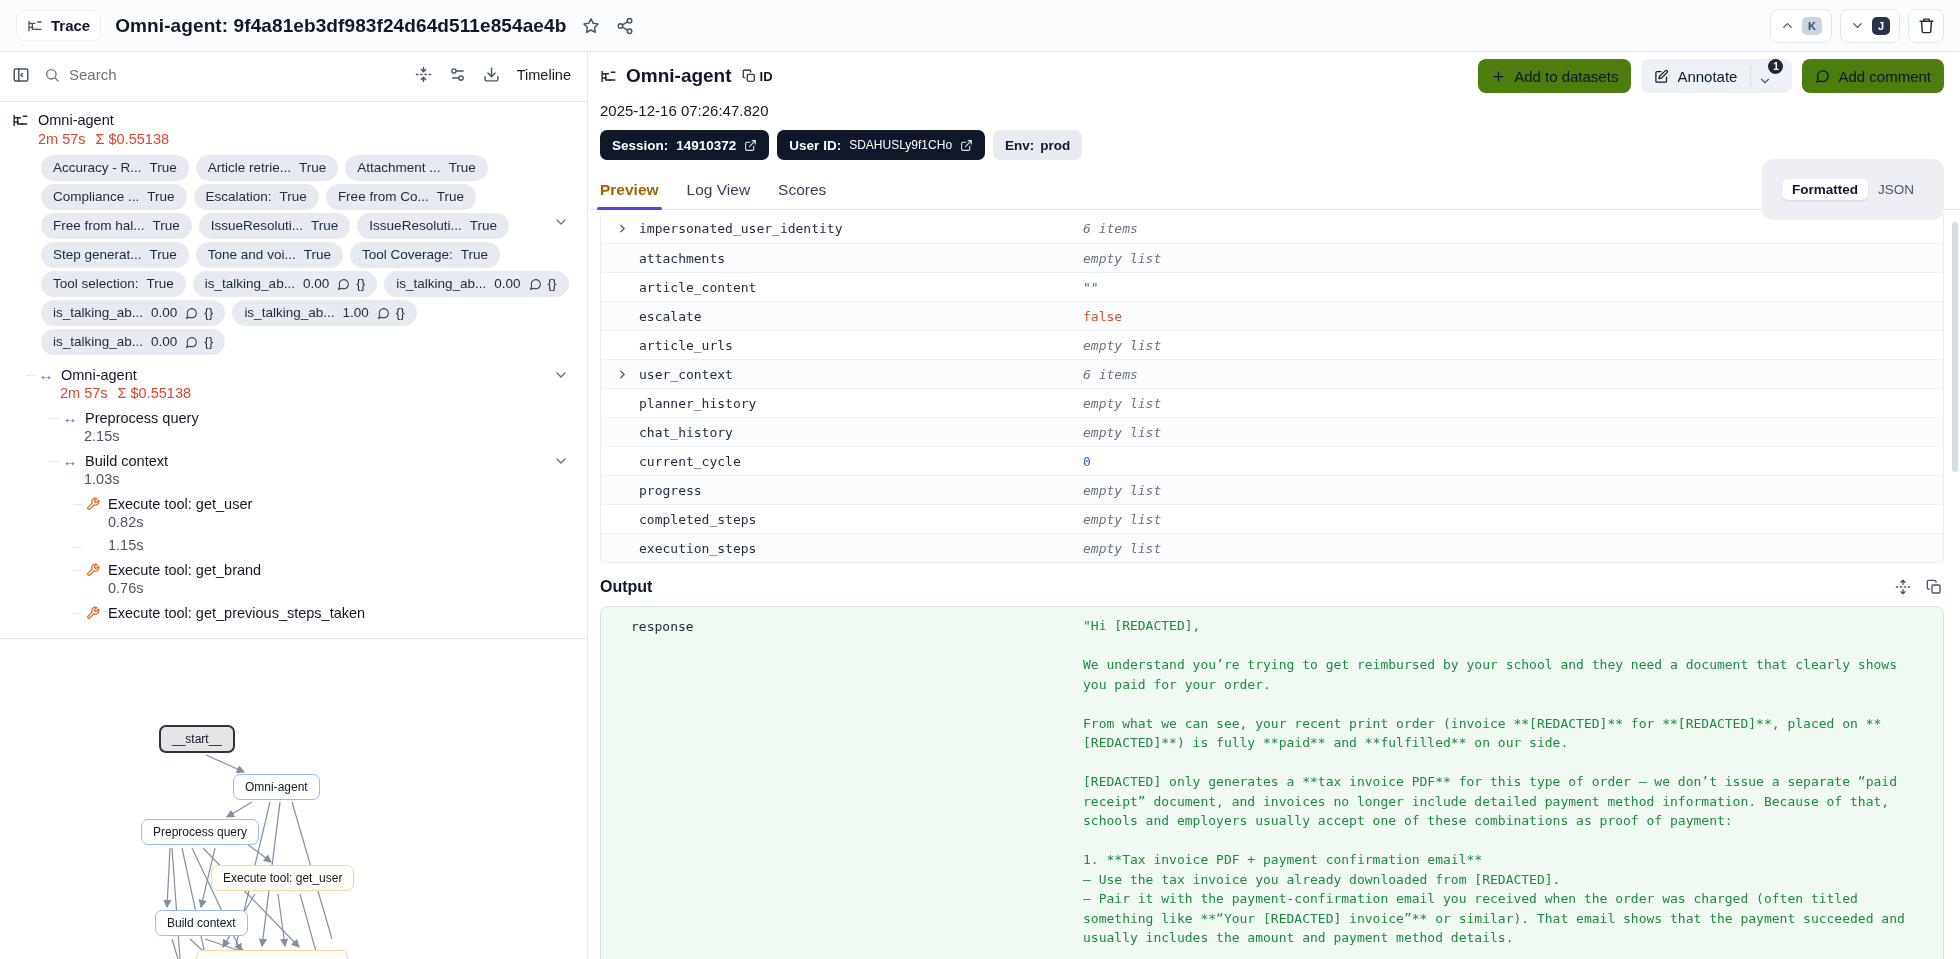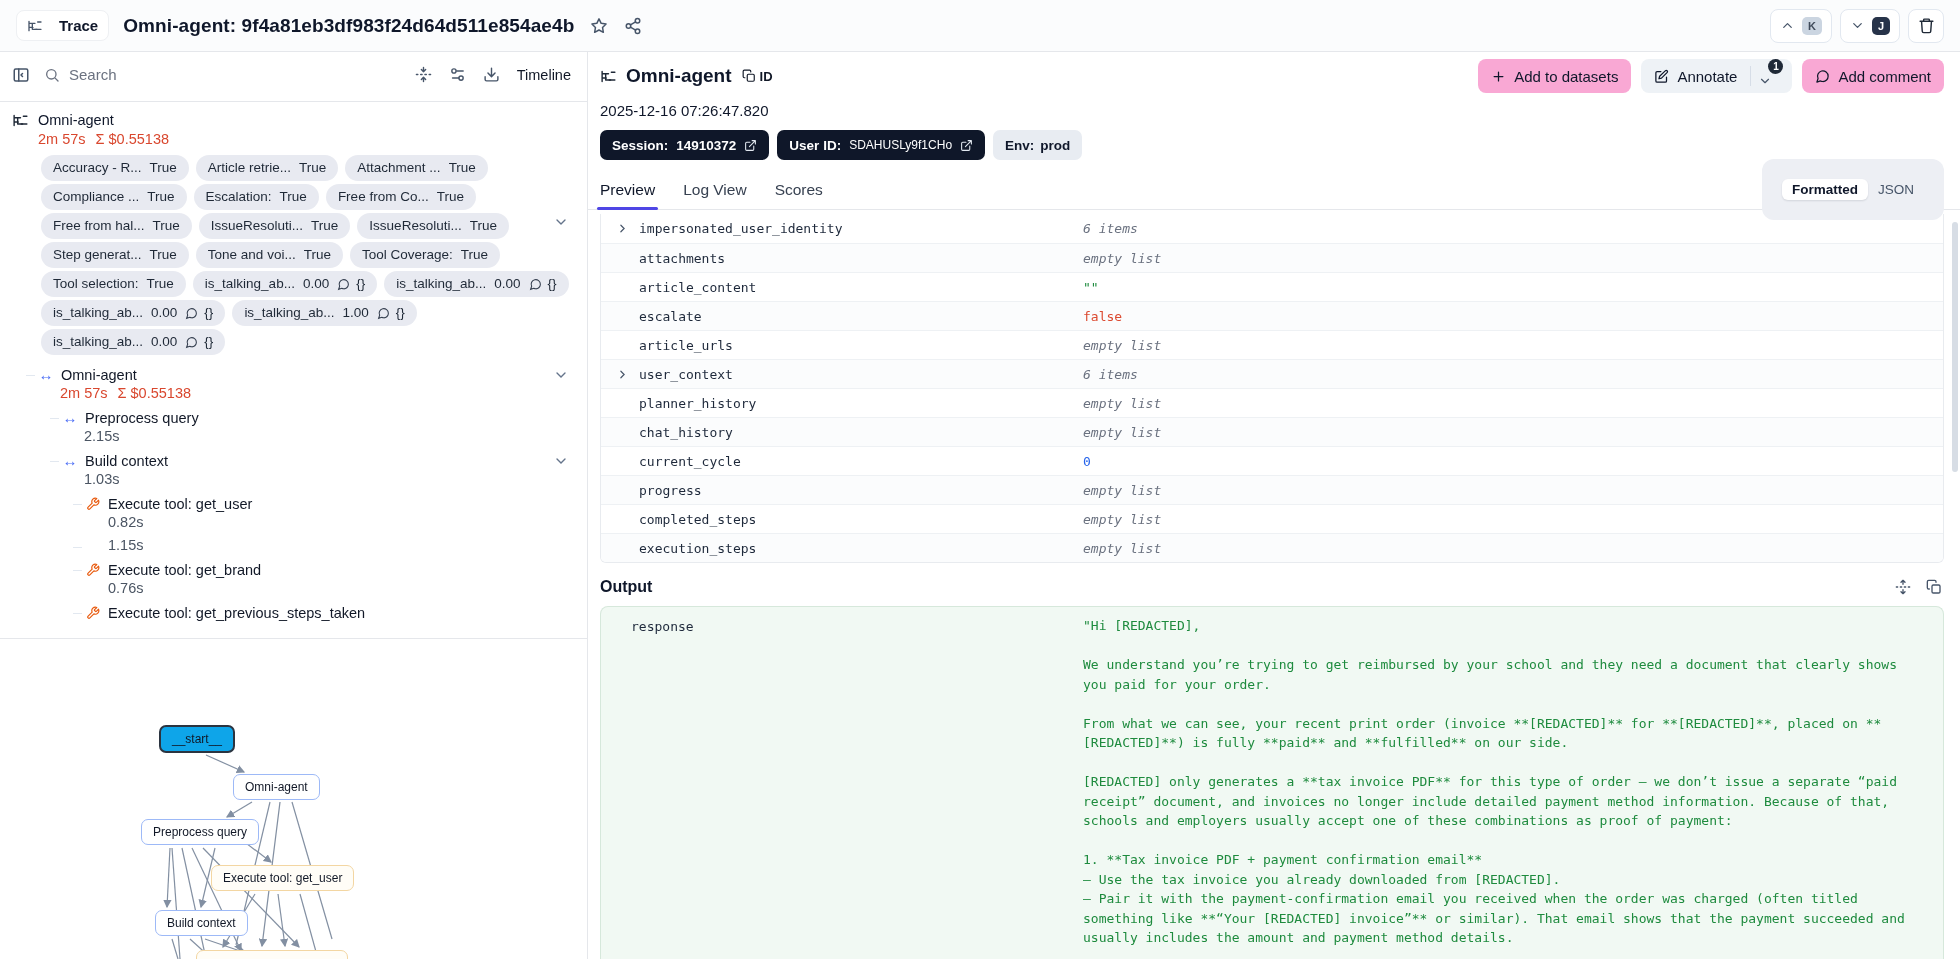--- a/index.html
+++ b/index.html
@@ -7,21 +7,21 @@
   body {
     width:1960px; height:959px; overflow:hidden; background:#fff;
     font-family:"Liberation Sans","DejaVu Sans",sans-serif; color:#0f172a;
   }
   svg { display:block; }
   .ic { stroke:#475569; fill:none; stroke-width:2; stroke-linecap:round; stroke-linejoin:round; }
 
   
   .topbar { height:52px; background:#fbfcfd; border-bottom:1px solid #e5e7eb;
     display:flex; align-items:center; padding:0 16px; }
-  .trace-chip { display:flex; align-items:center; gap:16px; background:#fff; border:1px solid #eef0f3;
+  .trace-chip { display:flex; align-items:center; gap:8px; background:#fff; border:1px solid #eef0f3;
     border-radius:8px; padding:6px 10px; font-weight:700; font-size:15px; }
   .top-title { font-size:19px; font-weight:700; margin-left:14px; letter-spacing:.1px; }
   .top-icons { display:flex; gap:16px; margin-left:16px; align-items:center; }
   .top-right { margin-left:auto; display:flex; gap:8px; align-items:center; }
   .nav-btn { height:34px; display:flex; align-items:center; gap:7px; padding:0 9px;
     border:1px solid #e2e8f0; border-radius:8px; background:#fff; }
   .kbd { font-size:11px; font-weight:700; padding:3px 6px; border-radius:5px; background:#cbd5e1; color:#3f4a5a; }
   .kbd.dark { background:#273349; color:#fff; }
   .sq-btn { width:36px; height:34px; display:flex; align-items:center; justify-content:center;
     border:1px solid #e2e8f0; border-radius:8px; background:#fff; }
@@ -66,31 +66,31 @@
   .lr-glyph { color:#4c6ef5; font-size:15px; line-height:14px; font-weight:700; width:16px; text-align:center; }
   .row-chev { margin-left:auto; margin-right:18px; display:flex; }
   .root-chev { position:absolute; right:18px; top:112px; }
   .chev svg { stroke:#64748b; }
 
   
   .graph { flex:1; position:relative; overflow:hidden; background:#fff; }
   .graph svg.edges { position:absolute; inset:0; }
   .gnode { position:absolute; font-size:12px; padding:5px 11px; border-radius:7px; border:1.5px solid #9db9f7;
     background:#fff; white-space:nowrap; color:#111827; font-weight:500; }
-  .gnode.start { background:#0ea5e9; border:2px solid #2b3440; }
+  .gnode.start { background:#e5e5e5; border:2px solid #2b3440; }
   .gnode.tool  { border-color:#f3d6a2; background:#fffdf7; }
   .gnode.partial { min-width:152px; height:30px; }
 
   
   .mh { padding:8px 16px 0 12px; flex:none; }
   .mh-row { display:flex; align-items:center; height:32px; }
   .m-title { font-size:19px; font-weight:700; margin-left:9px; }
   .id-chip { display:flex; align-items:center; gap:4px; margin-left:10px; font-size:13px; font-weight:600; color:#111827;text-align:right; }
   .actions { margin-left:auto; display:flex; gap:10px; align-items:center; }
-  .act-btn { height:34px; display:flex; align-items:center; gap:8px; background:#f9a8d4; border-radius:8px;
+  .act-btn { height:34px; display:flex; align-items:center; gap:8px; background:#4d7c0f; border-radius:8px;
     padding:0 13px; font-size:15px; font-weight:500; color:#0f172a; }
   .annotate-group { display:flex; align-items:center; background:#eef2f6; border-radius:8px; height:34px; }
   .annotate-group .act-btn { background:transparent; }
   .vdiv { width:1px; height:20px; background:#d6dde7; }
   .chev-cell { display:flex; align-items:flex-start; padding:0 9px 0 7px; }
   .count-badge { background:#1f2937; color:#fff; border-radius:50%; min-width:15px; height:15px; font-size:10px;
     font-weight:700; display:flex; align-items:center; justify-content:center; margin:-6px 0 0 -4px; }
   .timestamp { margin-top:10px; font-size:15px; font-weight:500; height:19px; }
   .meta-badges { display:flex; gap:8px; margin-top:9px; height:30px; }
   .dark-badge { background:#0f1729; color:#fff; border-radius:7px; display:flex; align-items:center; gap:8px;
@@ -99,21 +99,21 @@
   .dark-badge svg { stroke:#e2e8f0; }
   .light-badge { background:#e8ecf2; color:#0f172a; border-radius:7px; display:flex; align-items:center; gap:6px;
     padding:0 12px; font-size:13.5px; font-weight:700; }
   .light-badge .env-val { font-weight:600; }
 
   
   .tabs-row { display:flex; align-items:center; margin-top:10px; padding:0 16px 0 12px;
     border-bottom:1px solid #e5e7eb; height:40px; flex:none; }
   .tab { font-size:15.5px; color:#374151; margin-right:28px; height:100%; display:flex; align-items:center;
     position:relative; font-weight:500; }
-  .tab.active { color:#0f172a; font-weight:400; }
+  .tab.active { color:#a16207; font-weight:700; }
   .tab.active::after { content:""; position:absolute; left:-3px; right:-3px; bottom:-1px; height:3px;
     background:#4f46e5; border-radius:2px; }
   .fmt-toggle { margin-left:auto; background:#edeff4; border-radius:12px; padding:20px; display:flex; font-size:13.5px; }
   .fmt-opt { padding:3px 10px; color:#475569; border-radius:6px; }
   .fmt-opt.active { background:#fff; font-weight:600; color:#0f172a; box-shadow:0 1px 2px rgba(15,23,42,.12); }
 
   
   .preview { flex:1; overflow:hidden; position:relative; padding:4px 16px 0 12px; }
   .kv-table { border:1px solid #e8ebef; border-top:none; border-radius:0 0 6px 6px; overflow:hidden; }
   .kv-row { display:flex; height:29px; align-items:center; border-top:1px solid #eef1f4;

